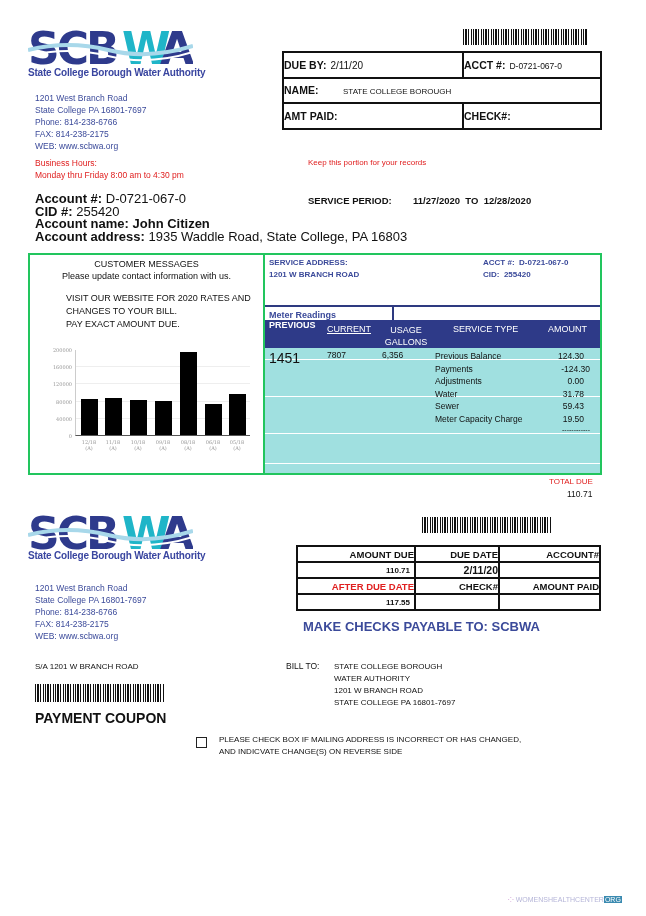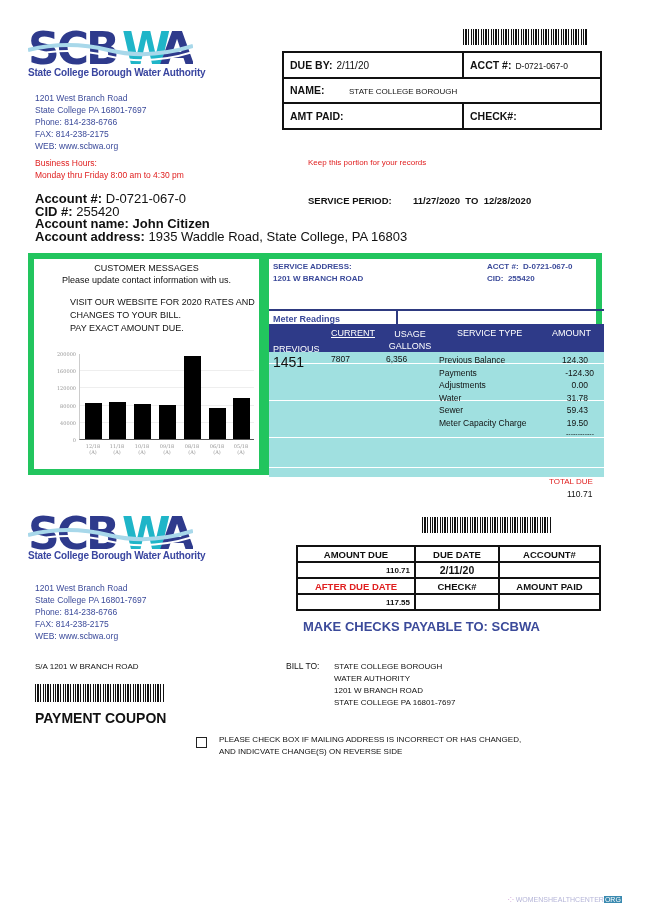--- a/index.html
+++ b/index.html
@@ -8,27 +8,27 @@
   .red { color: #e02020; }
   .blue-txt { color: #3b4a9a; }
   .logo { width: 165px; height: 46px; }
   .logo-sub { font-size: 10px; font-weight: bold; color: #3a46a0; white-space: nowrap; letter-spacing: -0.2px; }
   .contact { font-size: 8.5px; line-height: 12px; color: #3b4a9a; }
   .small { font-size: 13px; }
   .bold { font-weight: bold; }
   .barcode { height: 16px; background: repeating-linear-gradient(90deg, #111 0 1px, #fff 1px 2px, #111 2px 4px, #fff 4px 5px, #111 5px 6px, #fff 6px 8px, #111 8px 9px, #fff 9px 10px); }
   table.box { border-collapse: collapse; }
   table.box td { border: 2px solid #111; }
-  .top-box td { height: 25.5px; font-size: 9.5px; padding-left: 6px; margin-left: 34px; }
+  .top-box td { height: 25.5px; font-size: 9.5px; padding-left: 0; margin-left: 34px; }
   .lbl { font-weight: bold; font-size: 10.5px; margin-right: 4px; }
-  .panel { border: 6px solid #22c55e; }
+  .panel { border: 2px solid #22c55e; }
   .meter-head { background: #2e3a88; color: #fff; font-size: 9px; }
   .meter-body { background: #a0e0e0; }
   .chart-txt { font-family: "DejaVu Serif", serif; font-size: 5px; color: #999; }
-  .coupon td { font-size: 9.5px; font-weight: bold; text-align: center; height: 16px; }
+  .coupon td { font-size: 9.5px; font-weight: bold; text-align: right; height: 16px; }
   .checkbox { width: 11px; height: 11px; border: 1.5px solid #222; }
 </style>
 </head>
 <body>
 
 <div class="abs" style="left:28px;top:26px;">
   <svg class="logo" viewBox="0 0 165 46">
     <text x="0" y="38" font-family="DejaVu Sans, sans-serif" font-weight="bold" font-size="44" fill="#2e3a8c" letter-spacing="-3">SCB</text>
     <text x="94" y="38" font-family="DejaVu Sans, sans-serif" font-weight="bold" font-size="44" fill="#1fb5c8" letter-spacing="-4">W</text>
     <text x="132" y="38" font-family="DejaVu Sans, sans-serif" font-weight="bold" font-size="44" fill="#2e3a8c" letter-spacing="-3">A</text>
@@ -128,21 +128,21 @@
   </div>
   <div class="abs bold" style="left:218px;top:2px;font-size:8px;line-height:12px;color:#3b4a9a;">
     <div><span>ACCT #:</span>&nbsp;&nbsp;<span>D-0721-067-0</span></div>
     <div><span>CID:</span>&nbsp;&nbsp;<span>255420</span></div>
   </div>
   <div class="abs" style="left:0;top:50px;width:335px;height:2px;background:#2e3a80;"></div>
   <div class="abs bold" style="left:4px;top:55px;font-size:9px;color:#3b4a9a;">Meter Readings</div>
   <div class="abs" style="left:127px;top:52px;width:1.5px;height:14px;background:#2e3a80;"></div>
 
   <div class="abs meter-head" style="left:0;top:65px;width:335px;height:28px;">
-    <div class="abs" style="left:4px;top:20px;">PREVIOUS</div>
+    <div class="abs" style="left:4px;top:0;font-weight:bold;">PREVIOUS</div>
     <div class="abs" style="left:62px;top:4px;text-decoration:underline;">CURRENT</div>
     <div class="abs" style="left:119px;top:4px;text-align:center;width:44px;line-height:12px;">
       <div>USAGE</div>
       <div>GALLONS</div>
     </div>
     <div class="abs" style="left:188px;top:4px;">SERVICE TYPE</div>
     <div class="abs" style="left:283px;top:4px;">AMOUNT</div>
   </div>
 
   <div class="abs meter-body" style="left:0;top:93px;width:335px;height:125px;background:#a0e0e0;">

